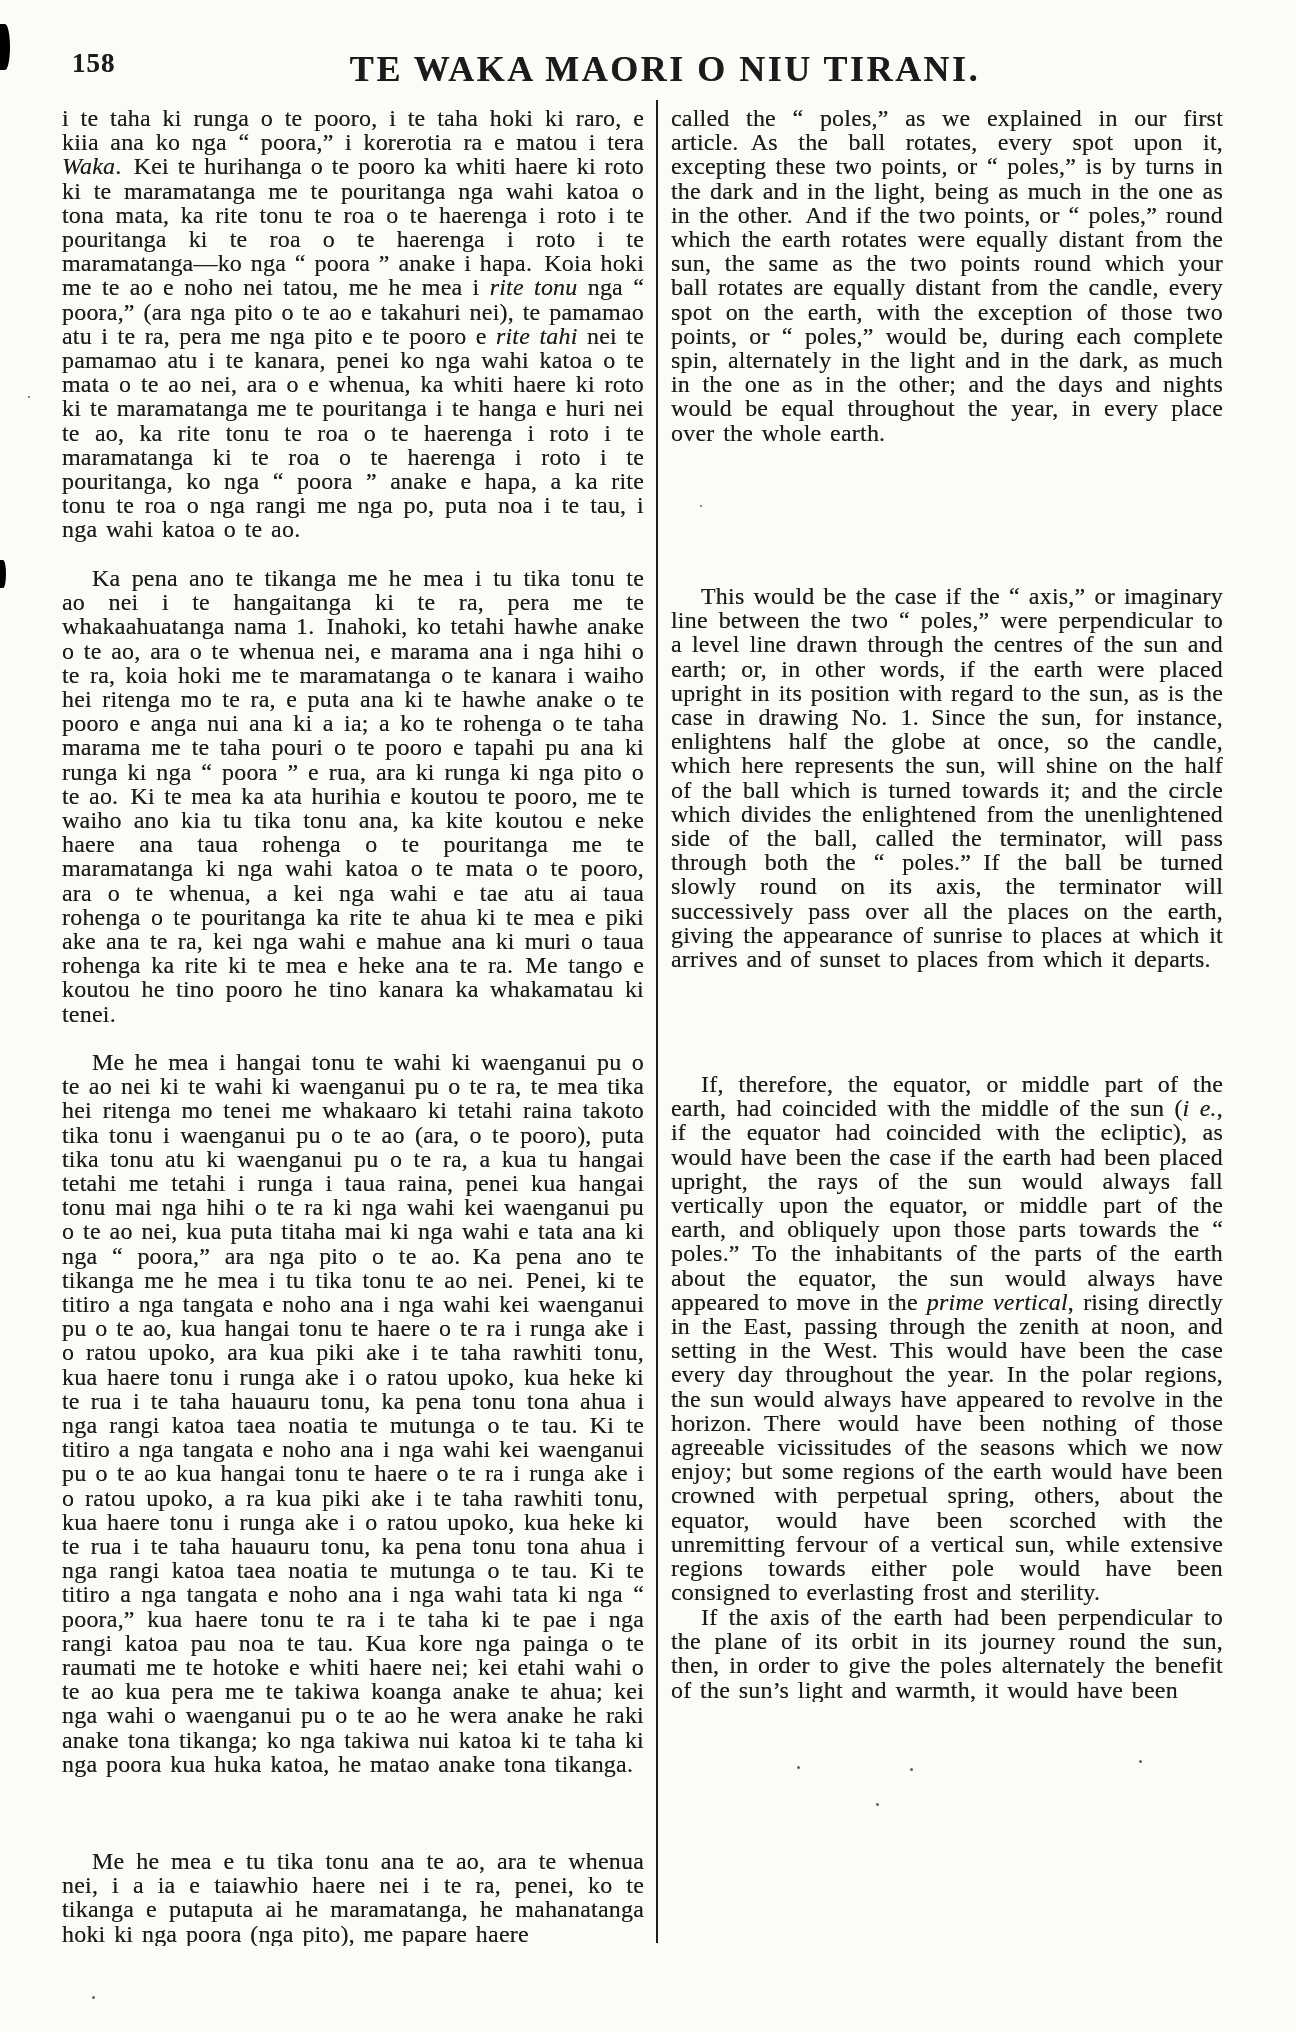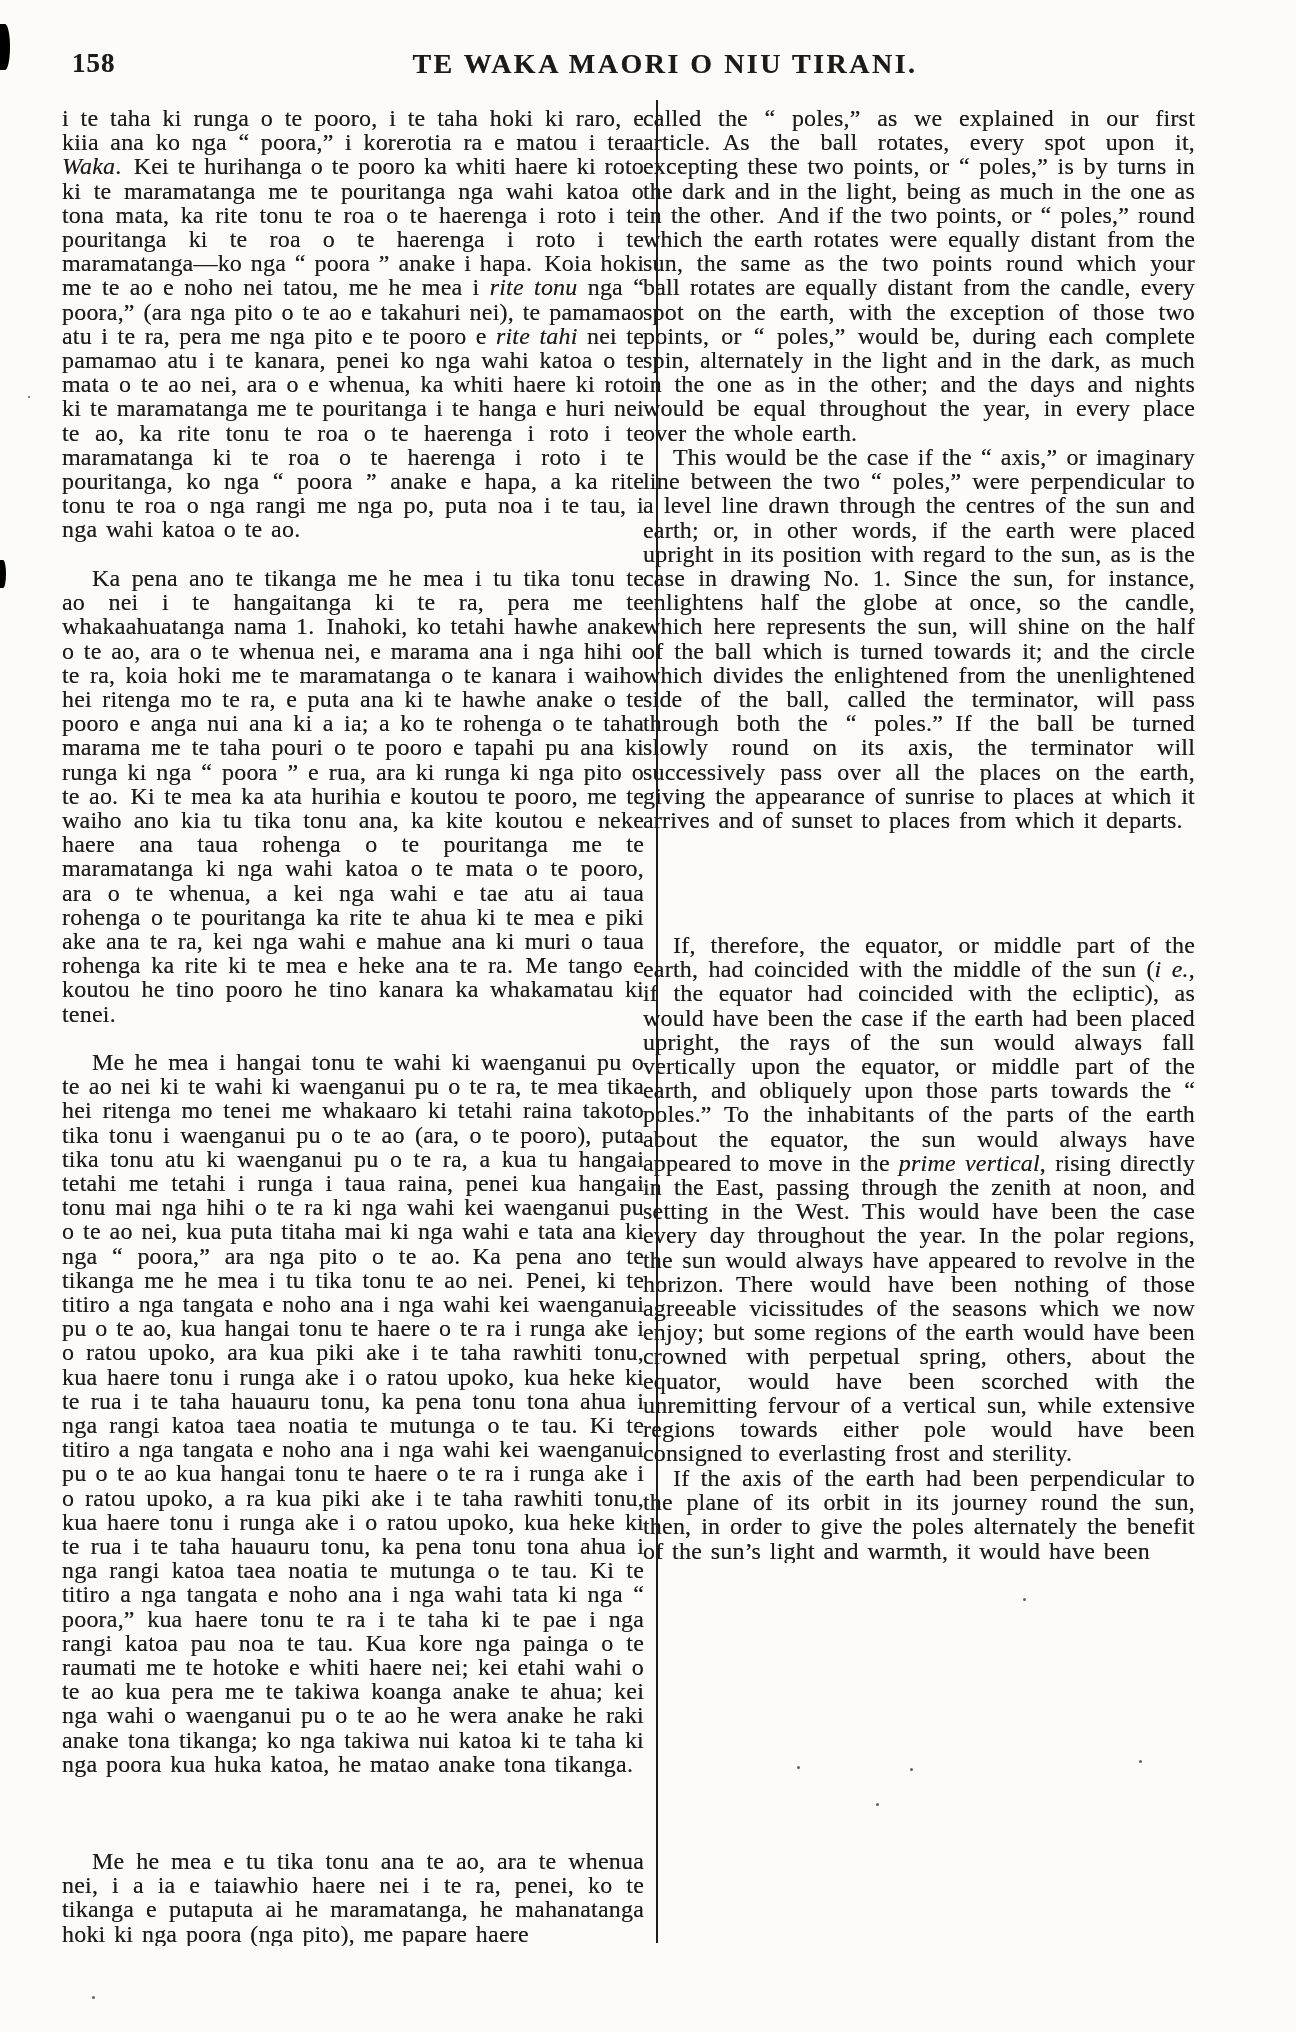--- a/index.html
+++ b/index.html
@@ -14,43 +14,43 @@
     text-shadow:0 0 .5px rgba(25,25,25,.6);
     padding-left:28px;
   }
   .pagenum{
     position:absolute;left:72px;top:48px;
     font-size:27px;font-weight:700;letter-spacing:1px;
   }
   .title{
     position:absolute;left:665px;top:48px;
     transform:translateX(-50%);
-    font-size:28px;font-weight:700;letter-spacing:2.5px;
+    font-size:36px;font-weight:700;letter-spacing:2.5px;
     white-space:nowrap;
   }
   .divider{
     position:absolute;left:656px;top:100px;
     width:2px;height:1843px;background:#1d1d1d;
   }
   .col{position:absolute;top:106px;}
   .col-left{left:62px;width:582px;}
-  .col-right{left:643px;width:552px;}
+  .col-right{left:671px;width:552px;}
   .para{
     margin:0;
     font-size:24px;line-height:24.2px;
     text-align:justify;
     text-indent:30px;
     letter-spacing:.2px;word-spacing:2.5px;
     overflow:hidden;
     hyphens:none;
   }
   .noindent{text-indent:0;}
   .pl1{height:460px}.pl2{height:484px}.pl3{height:799px}.pl4{height:97px}
   .pr1{height:339px}
-  .pr2{height:412px}
+  .pr2{margin-top:139px;height:412px}
   .pr3{margin-top:76px;height:533px}
   .pr4{height:97px}
   .edge-mark{position:absolute;background:#000;}
   .em1{left:0;top:24px;width:10px;height:46px;border-radius:0 70% 70% 0;}
   .em2{left:0;top:560px;width:6px;height:28px;border-radius:0 60% 60% 0;}
   .speck{position:absolute;width:3px;height:3px;border-radius:50%;background:#3a3a3a;opacity:.8;}
   .s1{left:92px;top:1996px}
   .s2{left:1023px;top:1598px}
   .s3{left:797px;top:1766px}
   .s4{left:910px;top:1768px}

